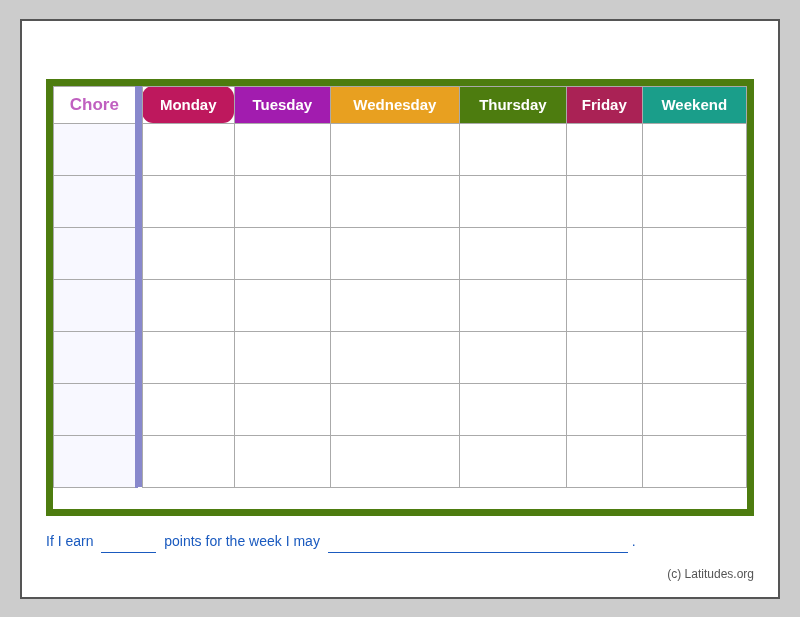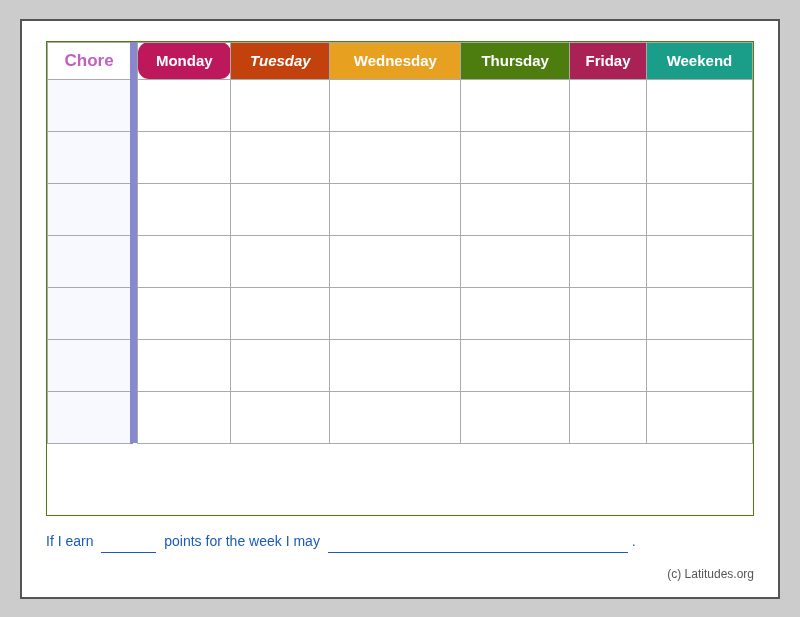--- a/index.html
+++ b/index.html
@@ -27,21 +27,22 @@
     .page-title {
       text-align: center;
       font-size: 32px;
       font-weight: normal;
       color: #222;
       font-family: Georgia, serif;
     }
 
     .chart-container {
       flex: 1;
-      border: 1px solid #4d7c0f;
+      border: 7px solid #4d7c0f;
+      margin-top: 38px;
     }
 
     table {
       width: 100%;
       border-collapse: collapse;
       height: 100%;
     }
 
     thead th {
       border: 1px solid #aaa;
@@ -65,21 +66,21 @@
       content: '';
       position: absolute;
       right: -6px;
       top: 0;
       bottom: 0;
       width: 4px;
       background: #8888cc;
     }
 
     .th-monday    { background: #be185d; border-radius: 11px; }
-    .th-tuesday   { background: #c2410c; font-style: italic; }
+    .th-tuesday   { background: #a21caf; }
     .th-wednesday { background: #e8a020; }
     .th-thursday  { background: #4d7c0f; }
     .th-friday    { background: #aa2255; }
     .th-weekend   { background: #1a9e8a; }
 
     tbody tr td {
       border: 1px solid #aaa;
       height: 52px;
       padding: 4px;
     }

